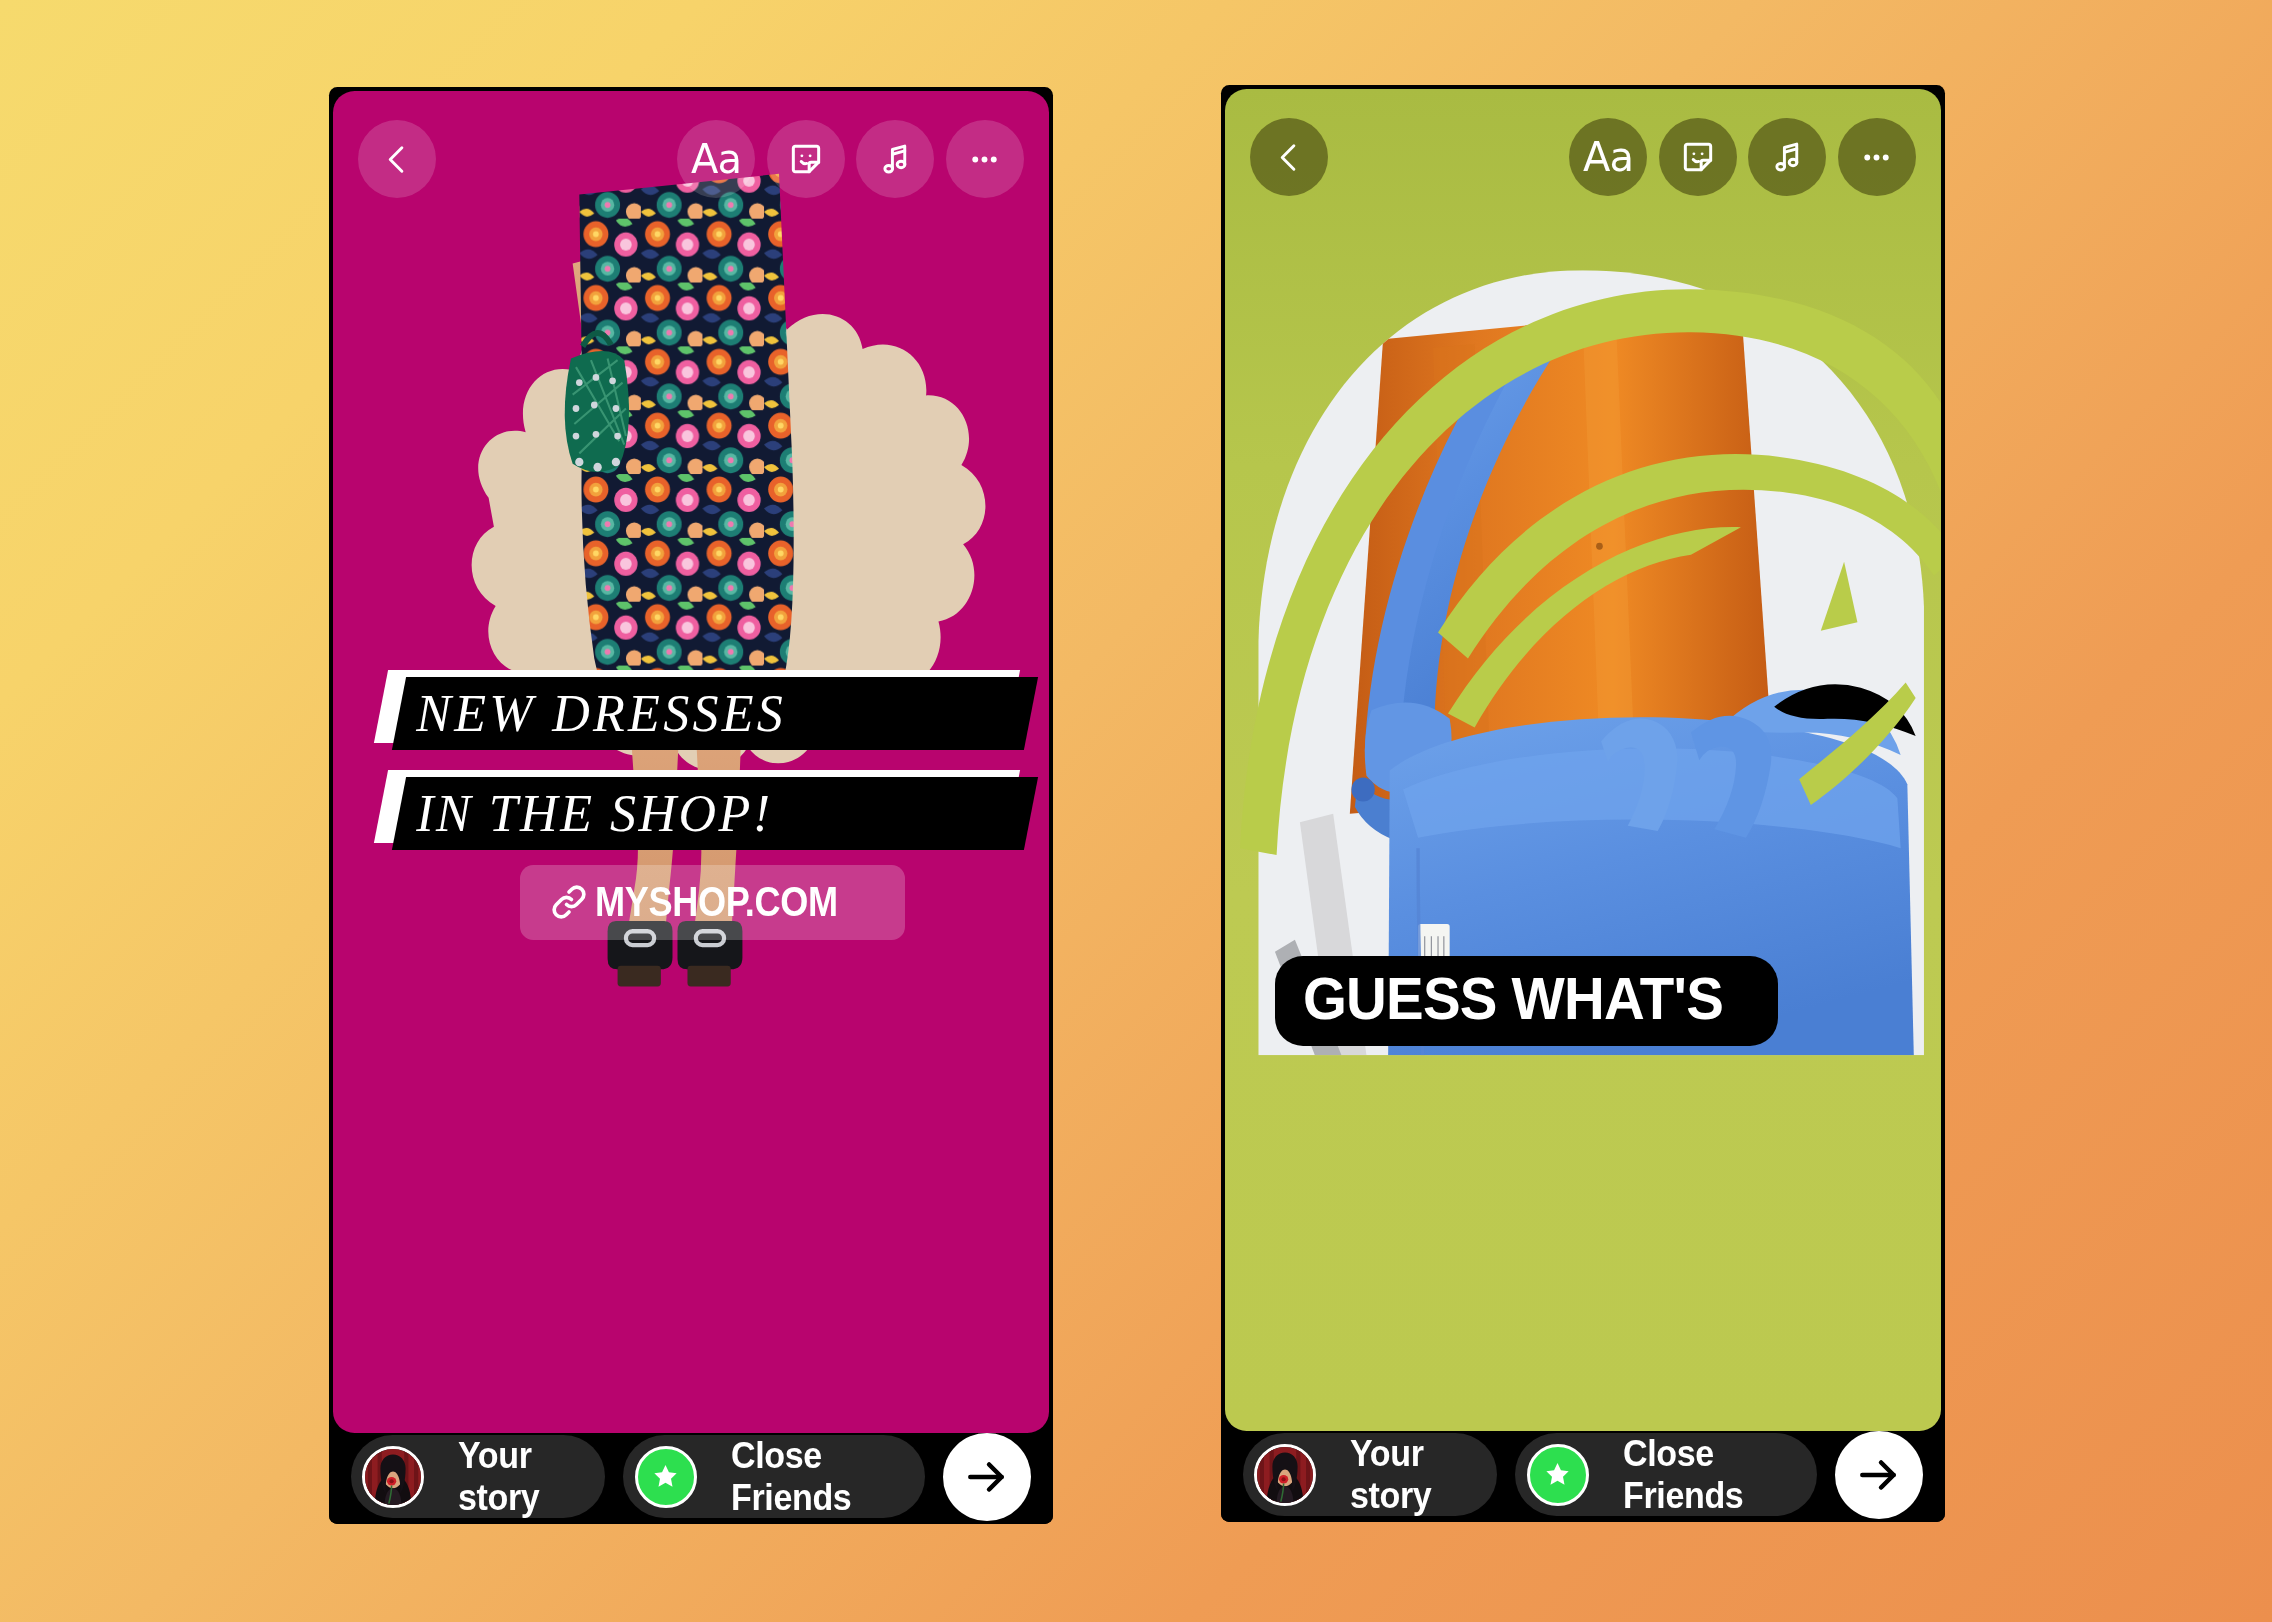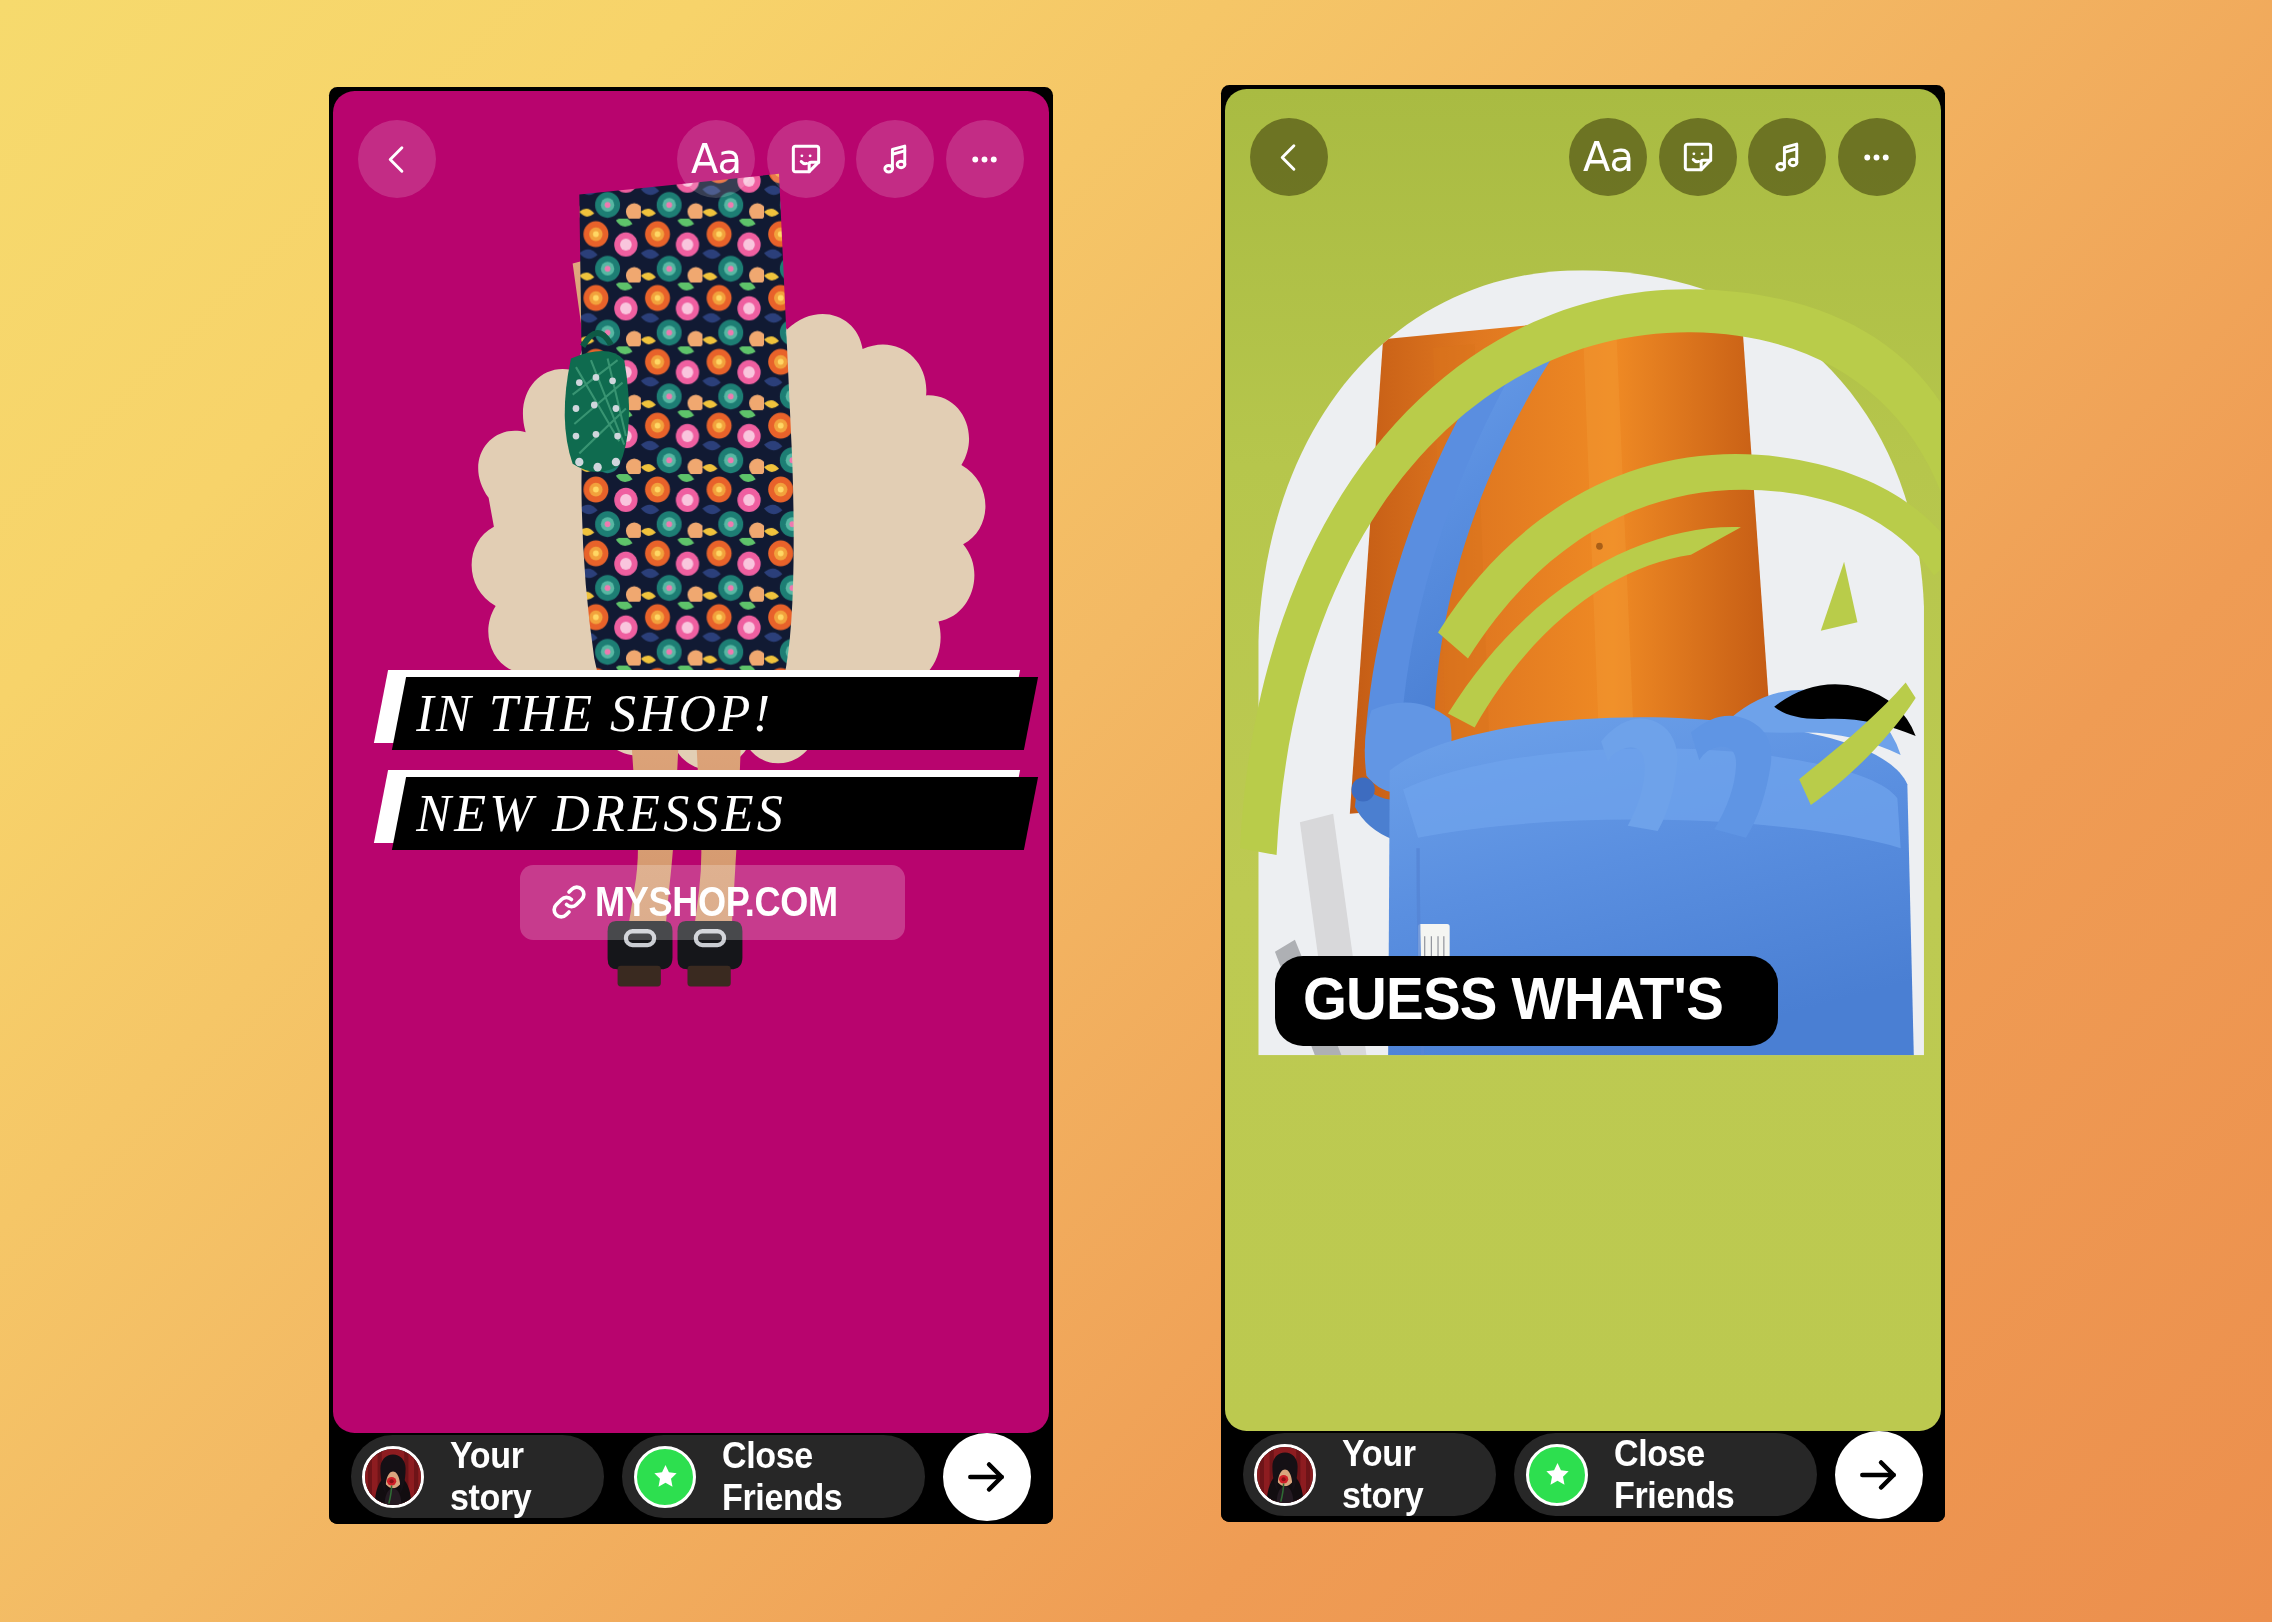--- a/index.html
+++ b/index.html
@@ -97,21 +97,21 @@
   .rbar-2{margin-top:0;}
 
   
   .bottombar{
     flex:1;background:#000;display:flex;align-items:center;
     padding:0 21.6px 3.3px 21.6px;box-sizing:border-box;gap:18.3px;
   }
   .pill{
     background:#272727;border-radius:48px;height:83px;
     display:flex;align-items:center;padding:0 28px 0 11.6px;
-    gap:26px;cursor:pointer;
+    gap:34px;cursor:pointer;
   }
   .pill .pname{
     color:#fff;font-size:37px;font-weight:700;
     font-family:"Liberation Sans",sans-serif;letter-spacing:-0.4px;
     transform:scaleX(0.92);transform-origin:left center;
   }
   .avatar{
     width:62px;height:62px;border-radius:50%;
     border:3.3px solid #fff;box-sizing:border-box;overflow:hidden;
     flex:0 0 auto;position:relative;
@@ -257,29 +257,29 @@
         <div class="tb-btn magenta-btn">
           <svg width="37" height="37" viewBox="0 0 24 24" fill="#fff">
             <circle cx="6" cy="12" r="1.9"></circle>
               <circle cx="12" cy="12" r="1.9"></circle>
               <circle cx="18" cy="12" r="1.9"></circle>
           </svg>
         </div>
       </div>
 
       <div class="banners">
+        <div class="band band-1">
+          <div class="shadow"></div>
+          <div class="bar"></div>
+          <div class="txt">NEW DRESSES</div>
+        </div>
         <div class="band band-2">
           <div class="shadow"></div>
           <div class="bar"></div>
           <div class="txt">IN THE SHOP!</div>
-        </div>
-        <div class="band band-1">
-          <div class="shadow"></div>
-          <div class="bar"></div>
-          <div class="txt">NEW DRESSES</div>
         </div>
       </div>
 
       <div class="link-sticker">
         <svg width="42" height="42" viewBox="0 0 24 24" fill="none" stroke="#fff" stroke-width="2.1" stroke-linecap="round" stroke-linejoin="round">
           <path d="M10.6 13.4a4 4 0 0 0 5.7 0l3-3a4 4 0 1 0-5.7-5.7l-1.6 1.6"></path>
           <path d="M13.4 10.6a4 4 0 0 0-5.7 0l-3 3a4 4 0 0 0 5.7 5.7l1.6-1.6"></path>
         </svg>
         <span class="label">MYSHOP.COM</span>
       </div>

